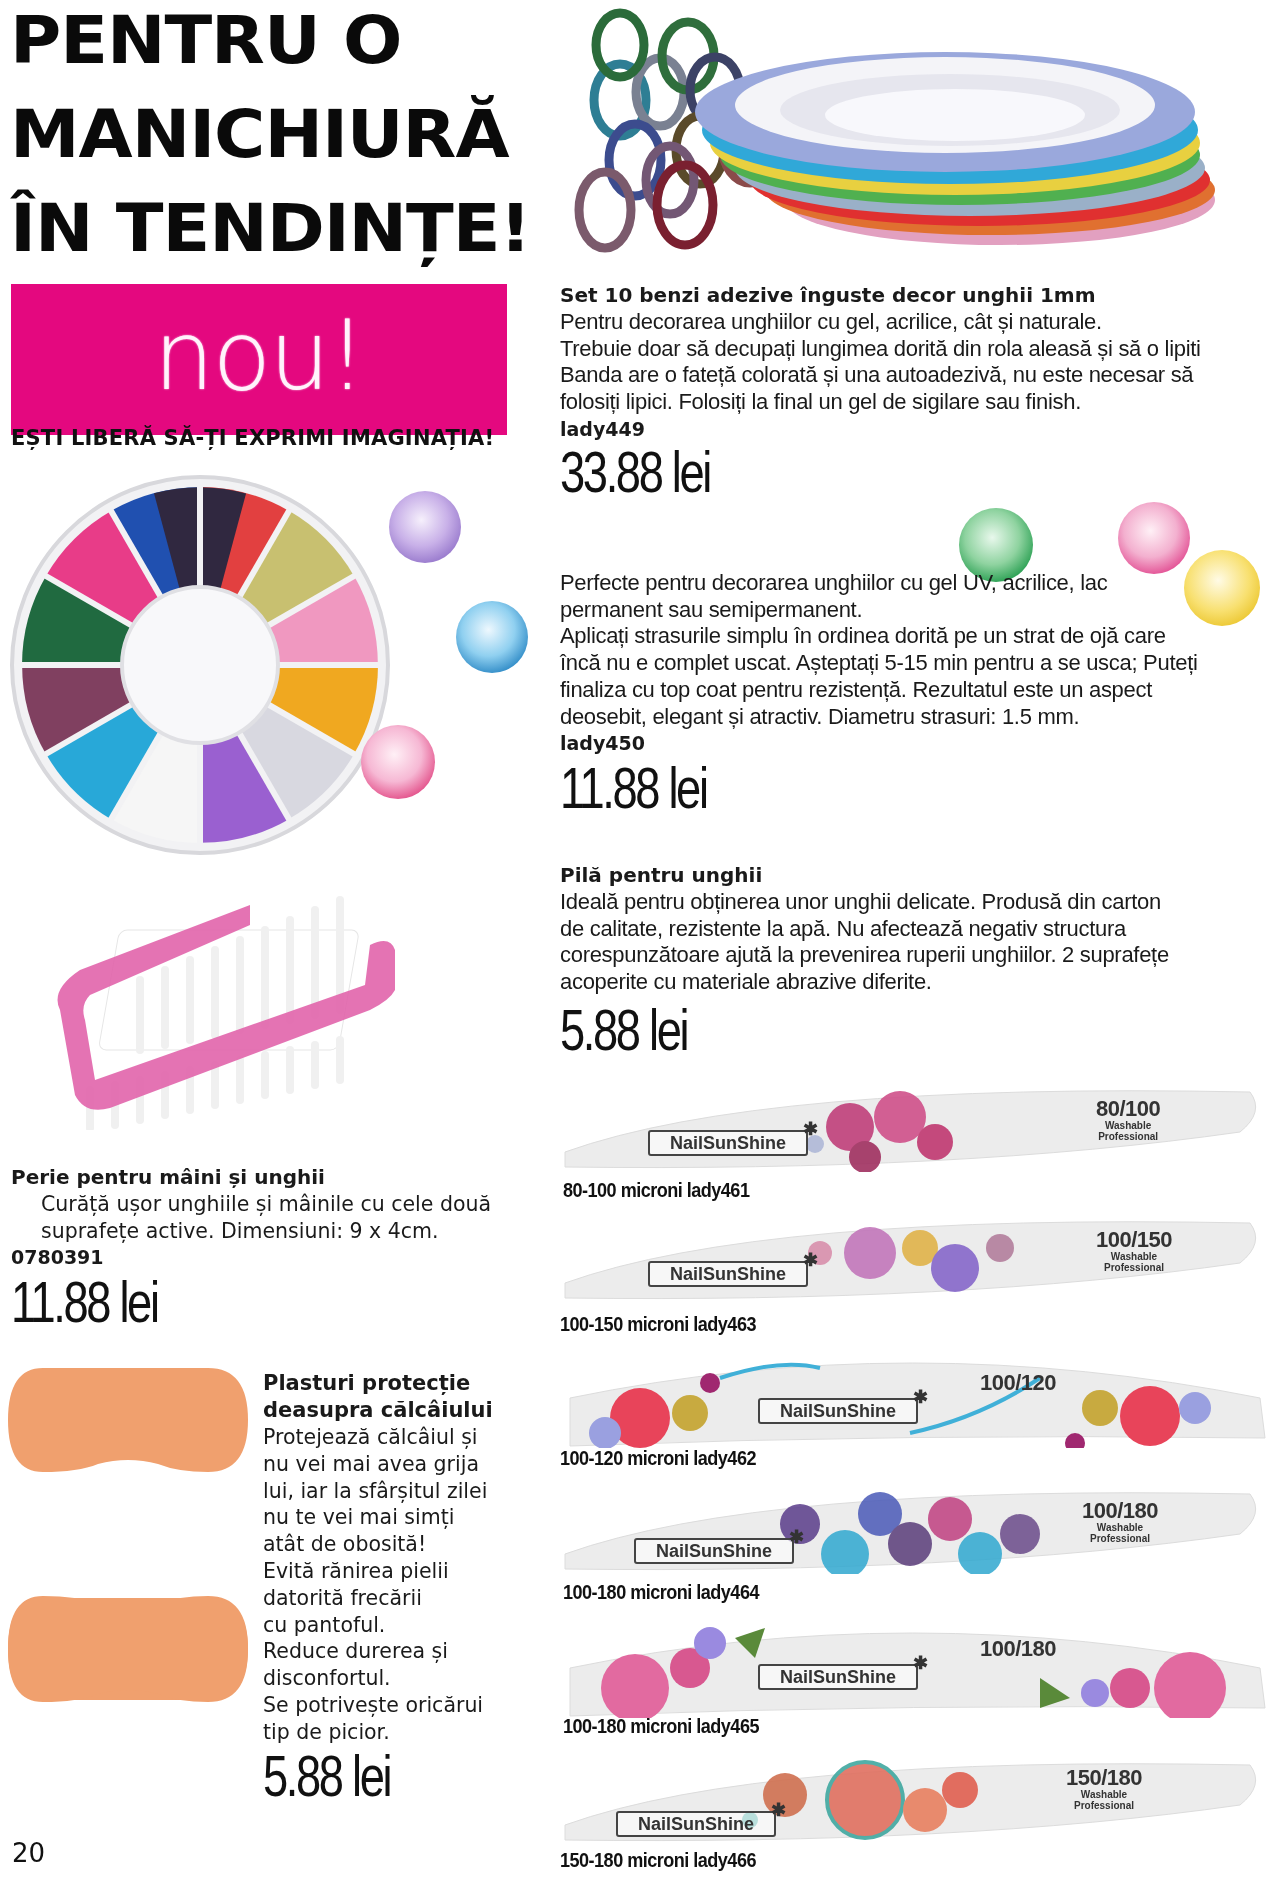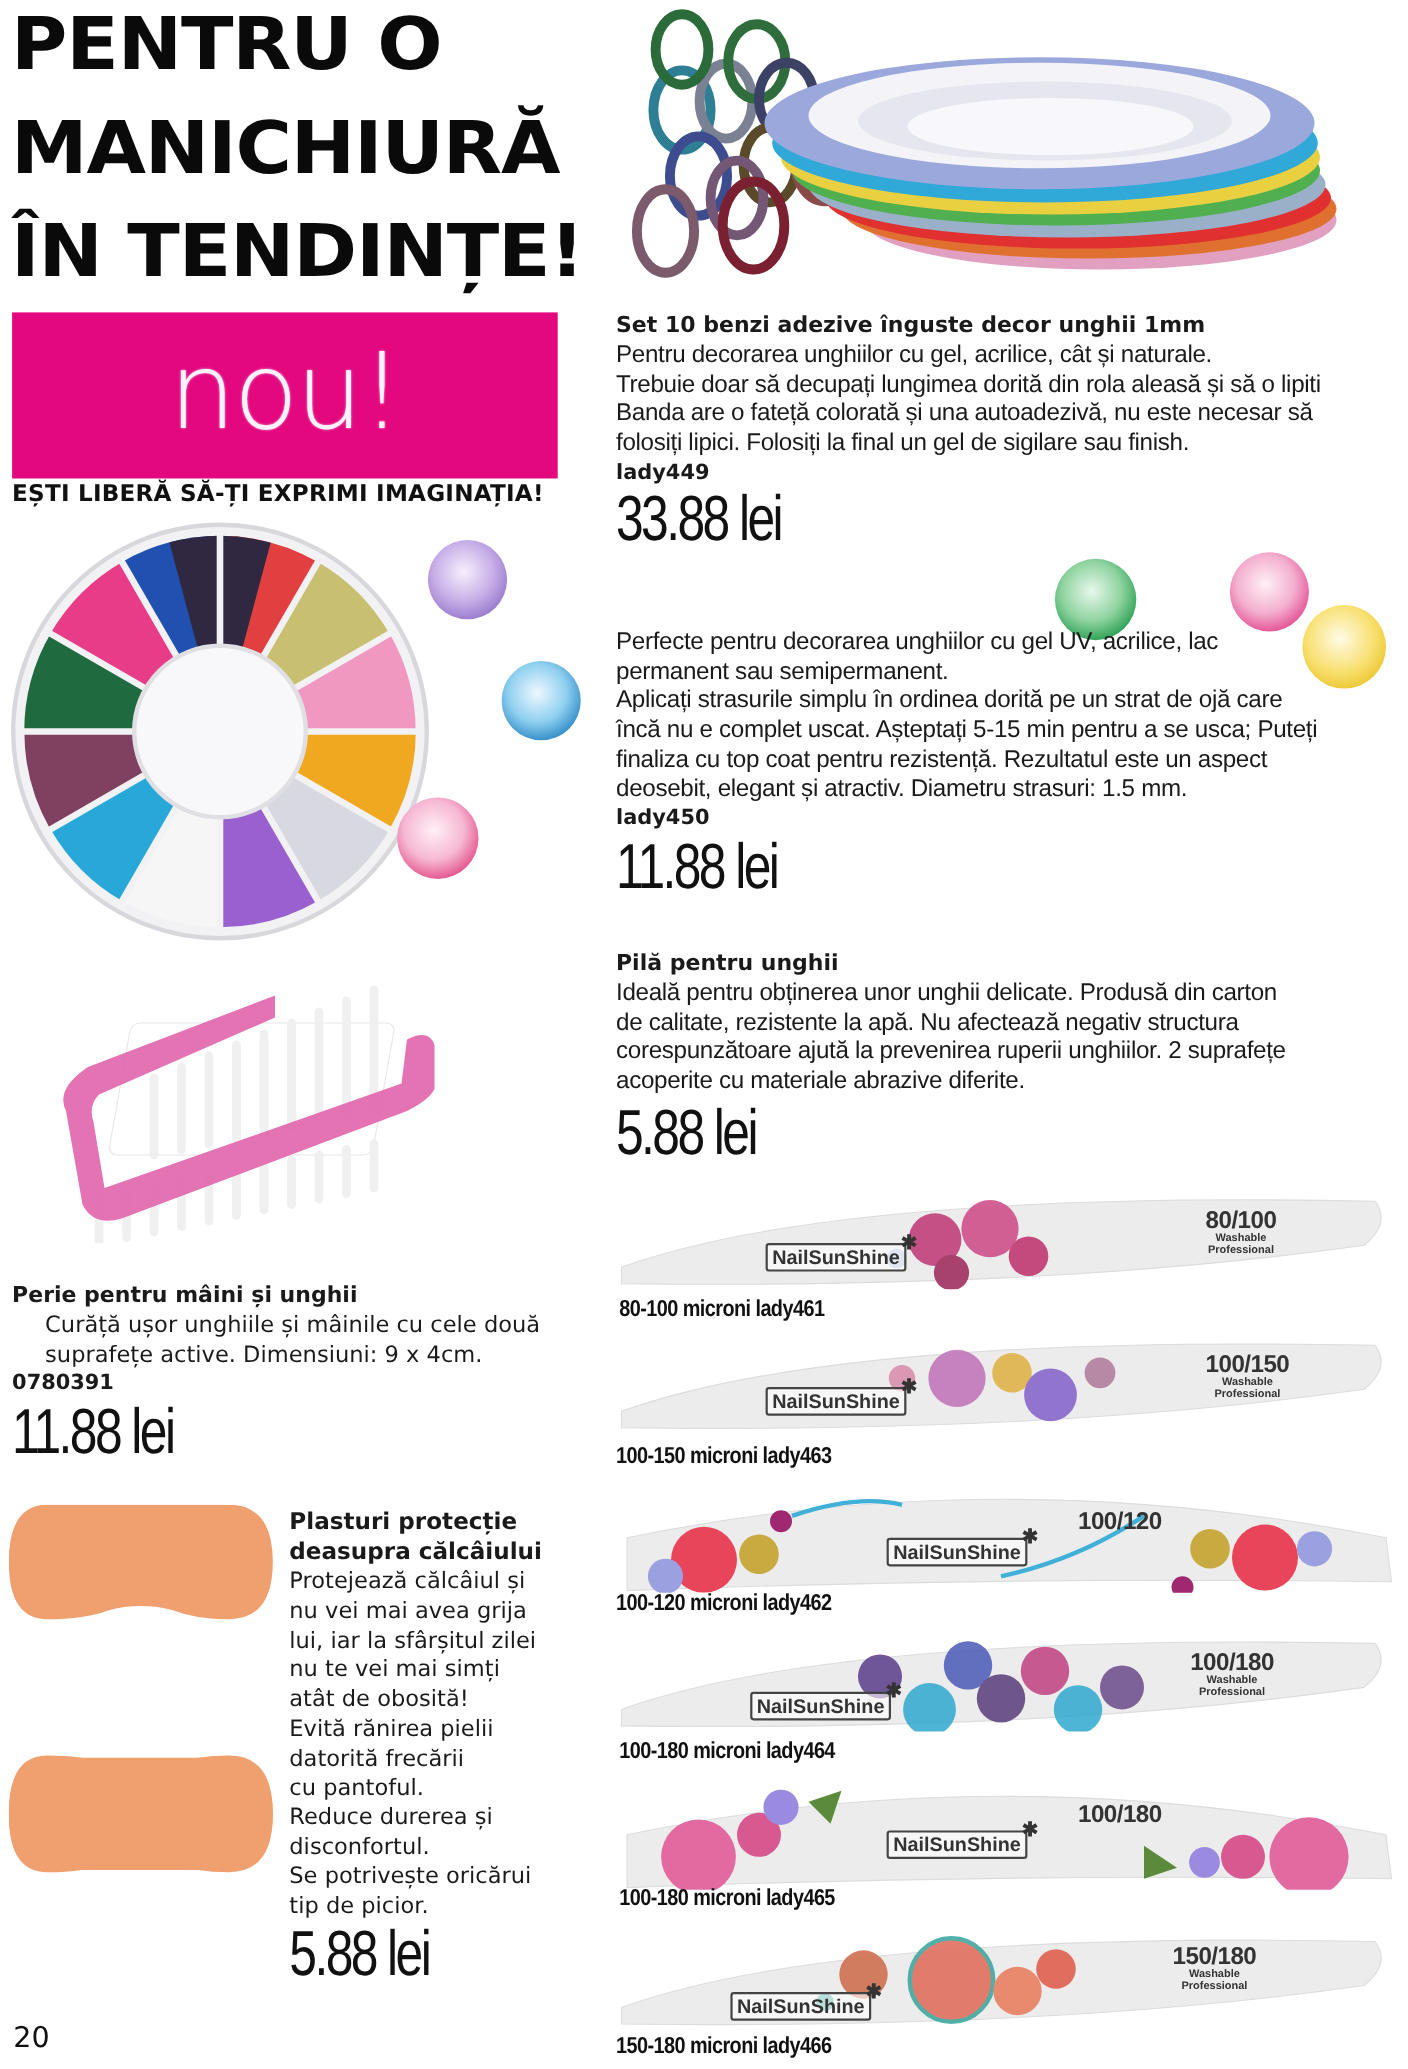--- a/index.html
+++ b/index.html
@@ -3,21 +3,21 @@
 <meta charset="utf-8">
 <style>
   html, body { margin: 0; padding: 0; background: #ffffff; }
   body { width: 1280px; height: 1881px; position: relative; overflow: hidden; font-family: "DejaVu Sans", sans-serif; color: #111; }
   .abs { position: absolute; }
 
   
   .headline { left: 10px; top: -6px; font-family: "DejaVu Sans", sans-serif; font-weight: bold; font-size: 66px; line-height: 94px; letter-spacing: -1px; color: #0a0a0a; transform: scaleX(1.06); transform-origin: left top; }
   .nou-box { left: 11px; top: 284px; width: 496px; height: 151px; background: #e4087f; display: flex; align-items: center; justify-content: center; }
   .nou-text { color: #fff3fb; font-family: "DejaVu Sans", sans-serif; font-weight: 200; font-size: 96px; letter-spacing: -2px; line-height: 1; margin-top: -8px; text-shadow: 0 0 2px #ffd6ef; -webkit-text-stroke: 0; font-stretch: condensed; }
-  .tagline { left: 11px; top: 426px; font-weight: bold; font-size: 21px; letter-spacing: 0.2px; color: #111; margin-top: 10px; }
+  .tagline { left: 11px; top: 426px; font-weight: bold; font-size: 21px; letter-spacing: 0.2px; color: #111; }
 
   
   .prod { color: #1a1a1a; }
   .prod .ptitle { font-family: "DejaVu Sans", sans-serif; font-weight: bold; font-size: 20px; line-height: 27px; }
   .prod .pdesc { font-family: "Liberation Sans Narrow", "Liberation Sans", sans-serif; font-size: 22px; line-height: 26.7px; letter-spacing: -0.3px; }
   .prod .pcode { font-family: "DejaVu Sans", sans-serif; font-weight: bold; font-size: 19px; line-height: 26px; }
   .price { font-family: "Liberation Sans", sans-serif; font-size: 58px; line-height: 60px; letter-spacing: -3px; color: #111; transform: scaleX(0.78); transform-origin: left top; white-space: nowrap; }
 
   .desc-lines span { display: block; white-space: nowrap; }
 
@@ -27,21 +27,21 @@
 
   .file-label { font-family: "Liberation Sans", sans-serif; font-weight: bold; font-size: 21px; letter-spacing: -0.6px; color: #111; transform: scaleX(0.86); transform-origin: left top; white-space: nowrap; }
 
   .page-num { left: 12px; top: 1838px; font-size: 26px; color: #111; }
 
   
   .gem { border-radius: 50%; }
 
   
   .nailfile { position: absolute; }
-  .brand { position: absolute; border: 2px solid #444; border-radius: 3px; padding: 0 4px; font-family: "Liberation Sans", sans-serif; font-weight: bold; font-size: 18px; color: #333; background: rgba(255,255,255,0.6); line-height: 22px; white-space: nowrap; margin-left: 48px; }
+  .brand { position: absolute; border: 2px solid #444; border-radius: 3px; padding: 0 20px; font-family: "Liberation Sans", sans-serif; font-weight: bold; font-size: 18px; color: #333; background: rgba(255,255,255,0.6); line-height: 22px; white-space: nowrap; }
   .brand .star { position: absolute; right: -12px; top: -14px; font-size: 18px; color: #333; }
   .grit { position: absolute; font-family: "Liberation Sans", sans-serif; font-weight: bold; color: #333; text-align: center; line-height: 1; }
   .grit .g { font-size: 22px; display: block; letter-spacing: -0.5px; }
   .grit .w { font-size: 10px; display: block; margin-top: 1px; }
 </style>
 </head>
 <body>
 
 <div class="abs headline">
   <div>PENTRU O</div>

